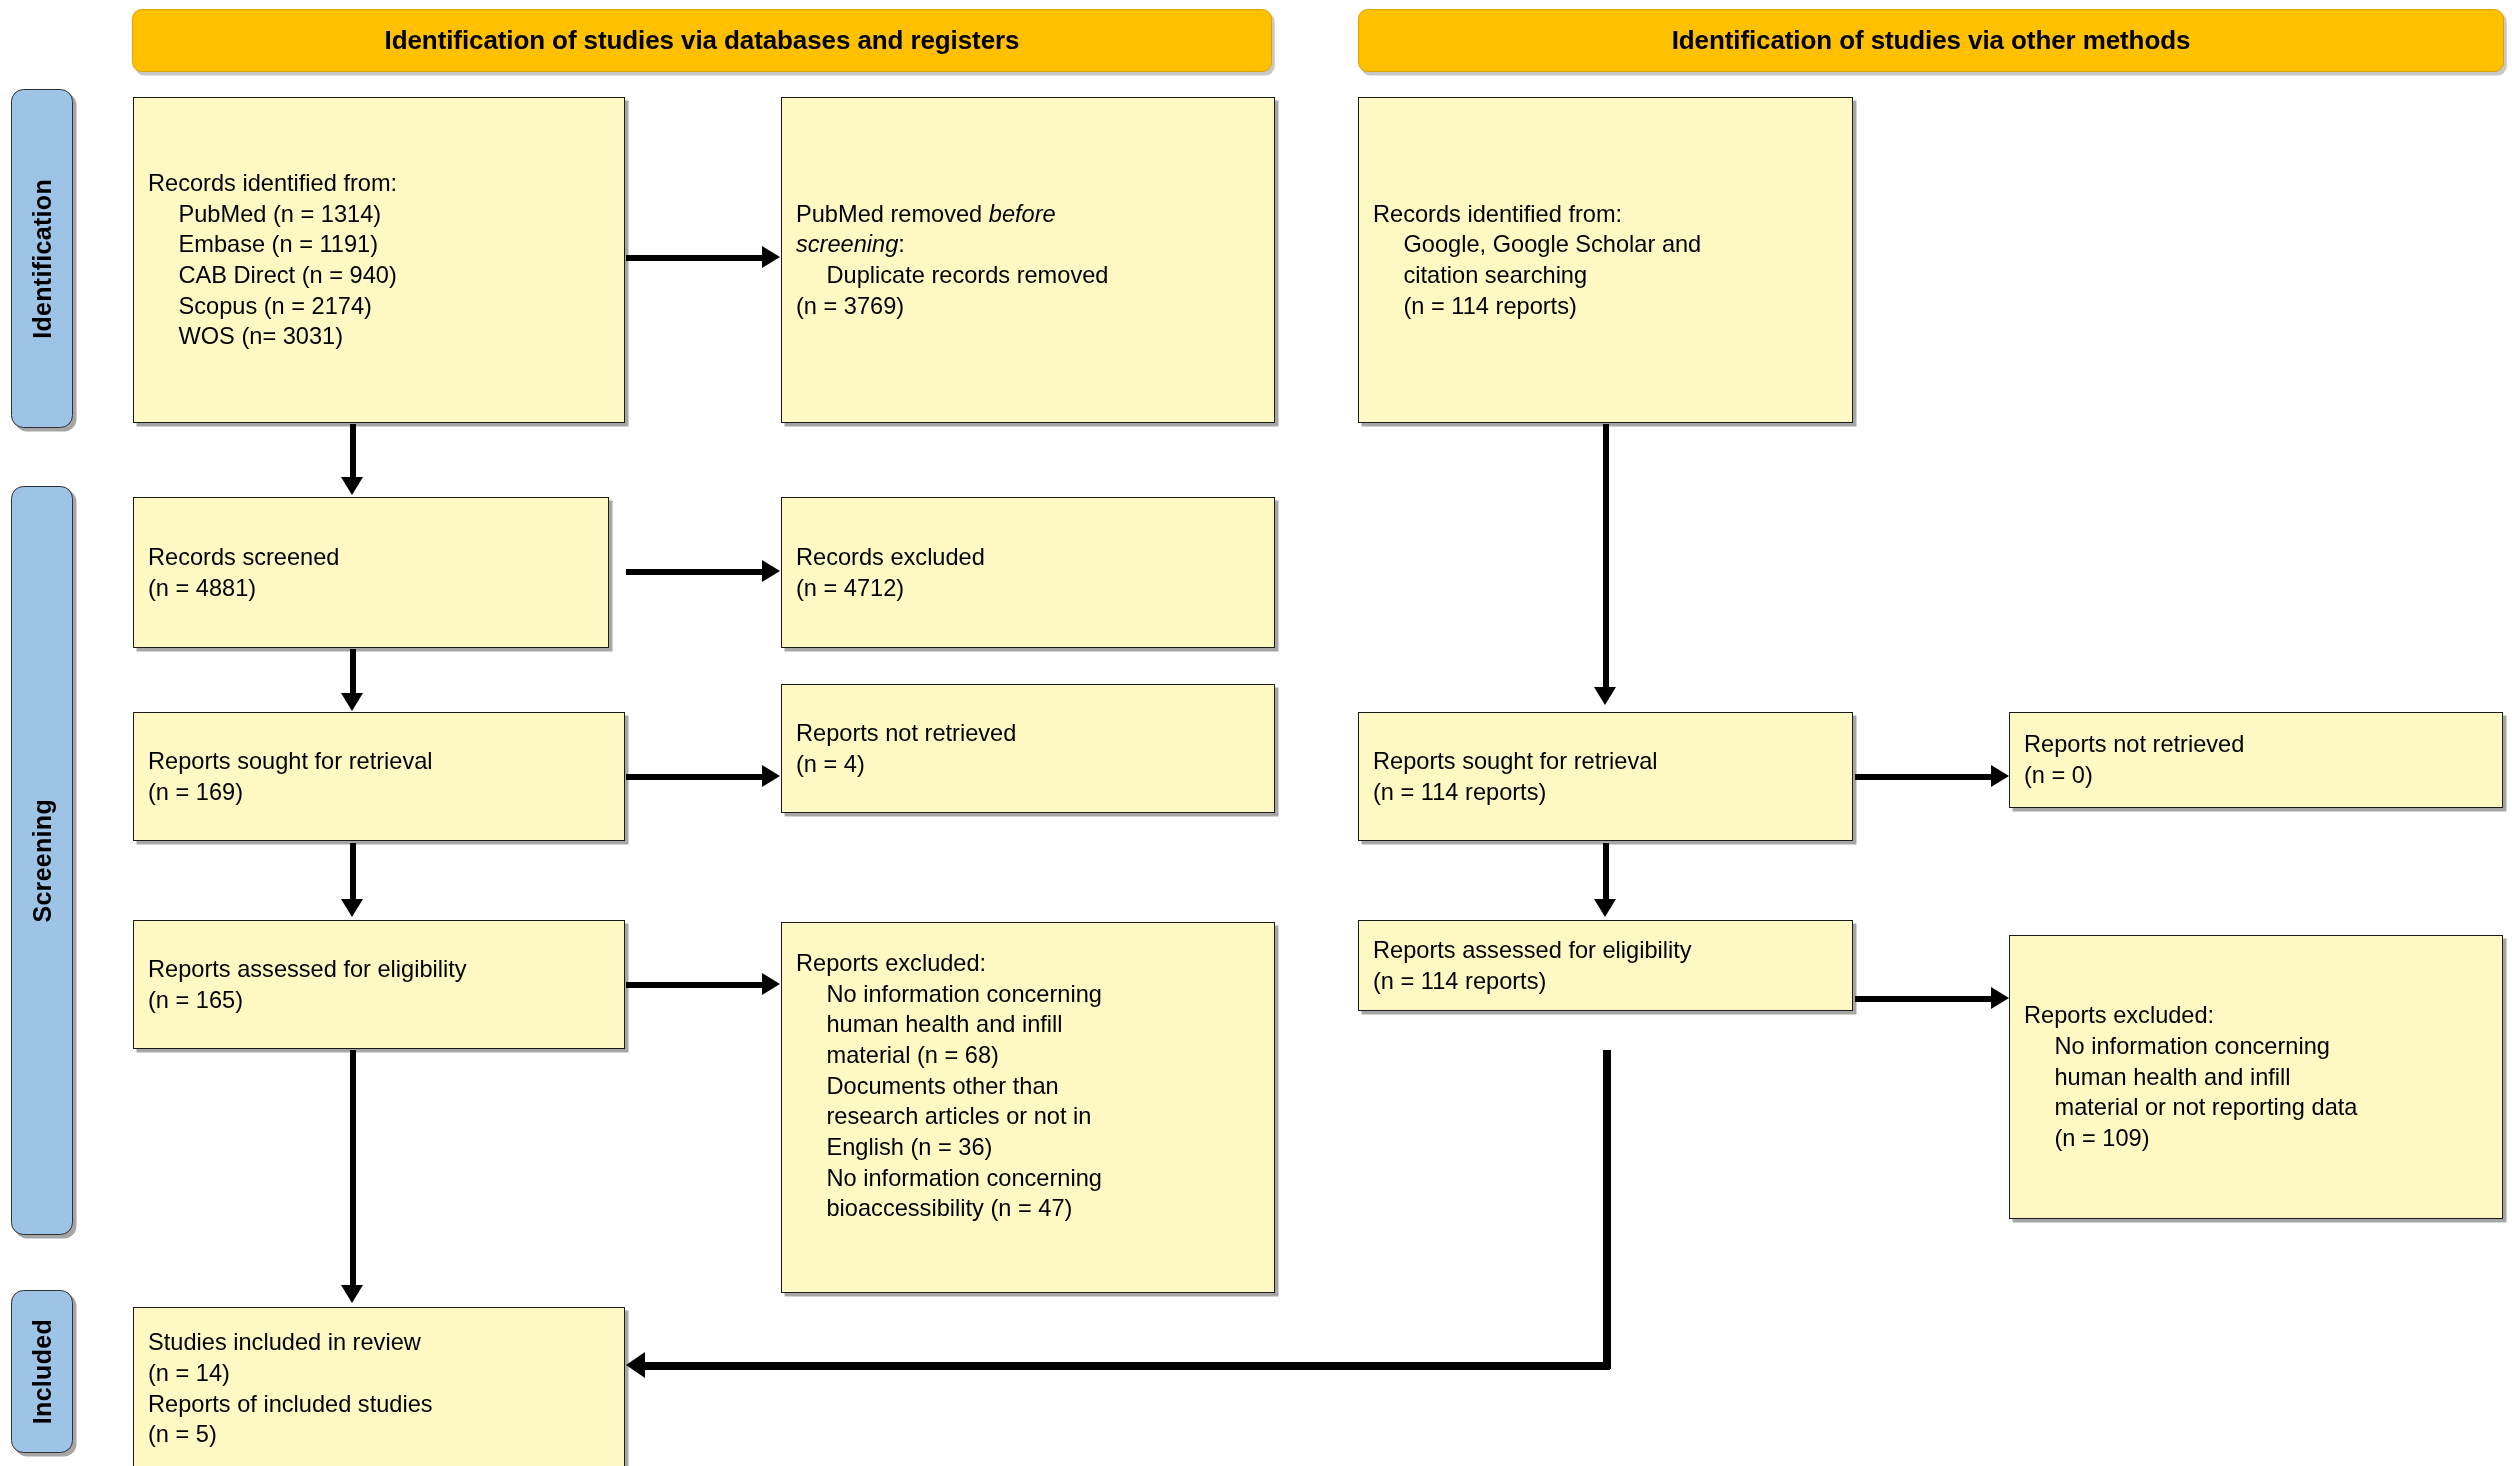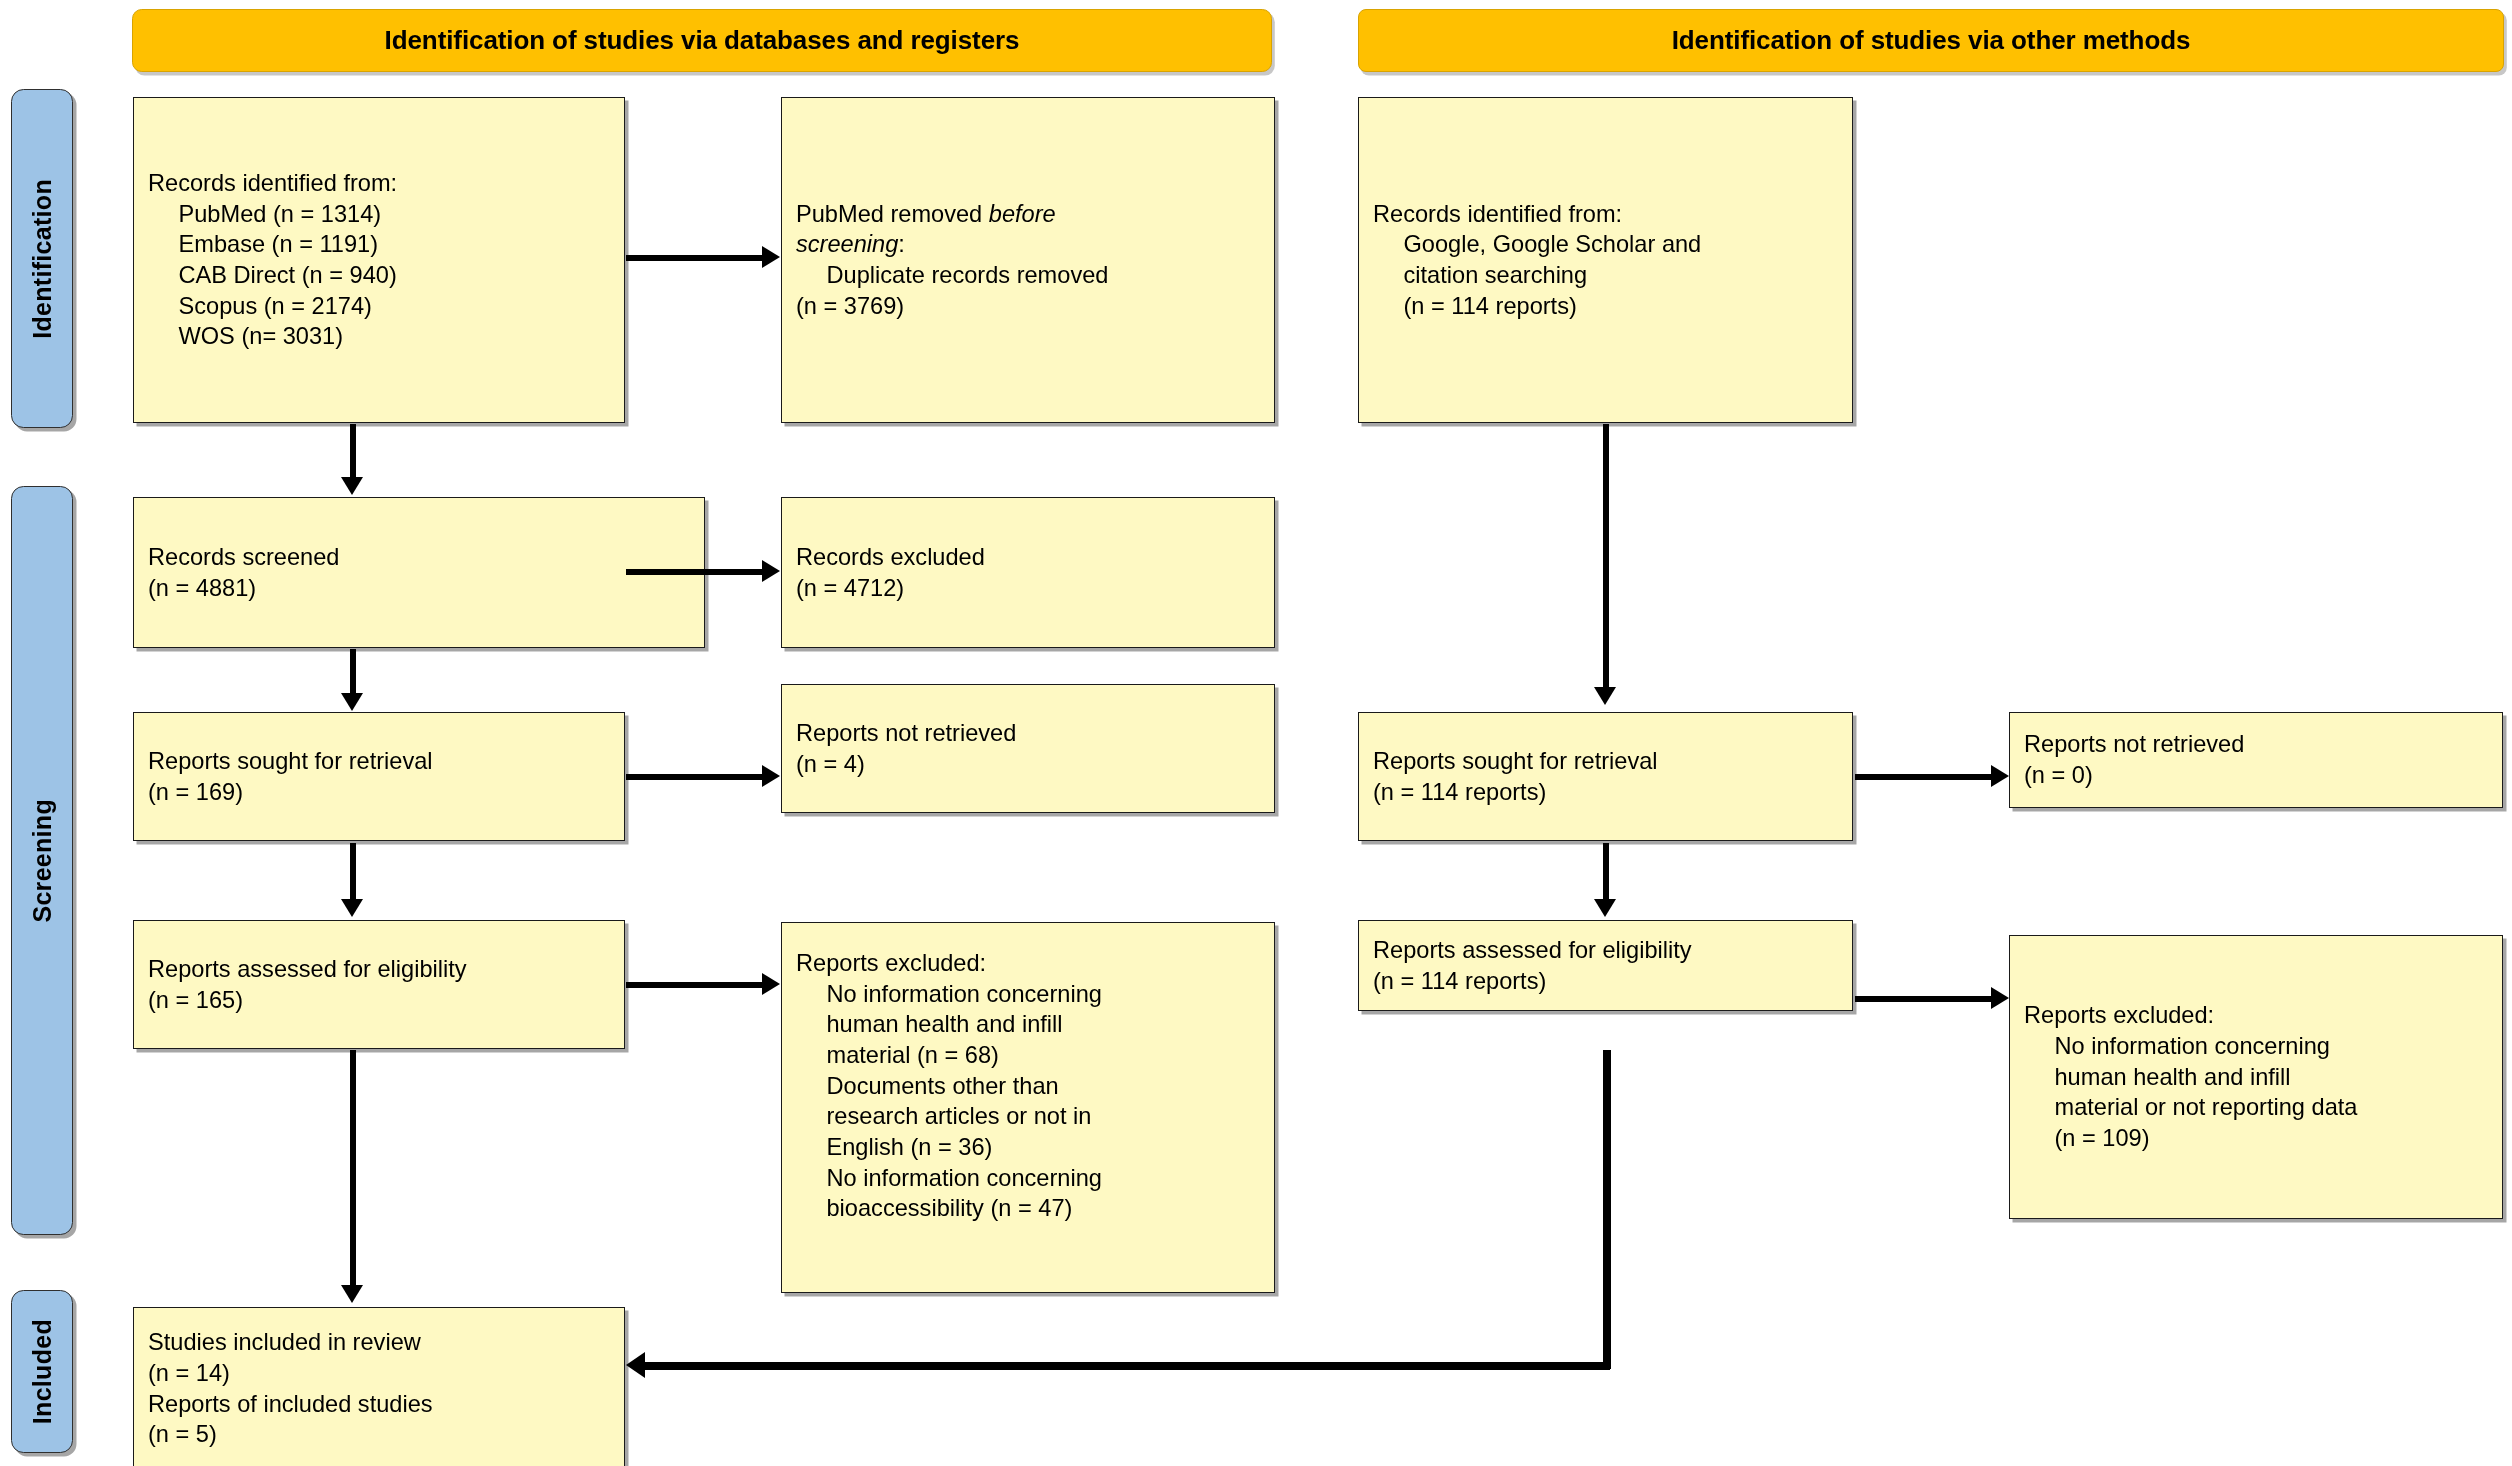--- a/index.html
+++ b/index.html
@@ -98,21 +98,21 @@
 </style>
 </head>
 <body>
 
 <div id="stage">
 
   <div class="banner" style="left:132px;top:9px;width:1138px;height:61px;">
     <span>Identification of studies via databases and registers</span>
   </div>
 
-  <div class="banner" style="left:1358px;top:9px;width:1144px;height:61px;border-radius:8px;">
+  <div class="banner" style="left:1358px;top:9px;width:1144px;height:61px;">
     <span>Identification of studies via other methods</span>
   </div>
 
   <div class="rail" style="left:11px;top:89px;width:60px;height:337px;">
     <span>Identification</span>
   </div>
 
   <div class="rail" style="left:11px;top:486px;width:60px;height:747px;">
     <span>Screening</span>
   </div>
@@ -129,21 +129,21 @@
     <div class="txt"><span><span>PubMed removed </span><span class="ital">before</span></span>
 <span><span class="ital">screening</span><span>:</span></span><span class="ind">Duplicate records removed</span><span>(n = 3769)</span></div>
   </div>
 
   <div class="hline" style="left:626px;top:255px;width:136px;height:6.2px;"></div>
   <div class="arrow-r" style="left:762px;top:246px;"></div>
 
   <div class="vline" style="left:350px;top:424px;width:6.2px;height:54px;"></div>
   <div class="arrow-d" style="left:341px;top:477px;"></div>
 
-  <div class="node" style="left:133px;top:497px;width:572px;height:151px;">
+  <div class="node" style="left:133px;top:497px;width:476px;height:151px;">
     <div class="txt"><span>Records screened</span>
 <span>(n = 4881)</span></div>
   </div>
 
   <div class="node" style="left:781px;top:497px;width:494px;height:151px;">
     <div class="txt"><span>Records excluded</span>
 <span>(n = 4712)</span></div>
   </div>
 
   <div class="hline" style="left:626px;top:569px;width:136px;height:6.2px;"></div>

